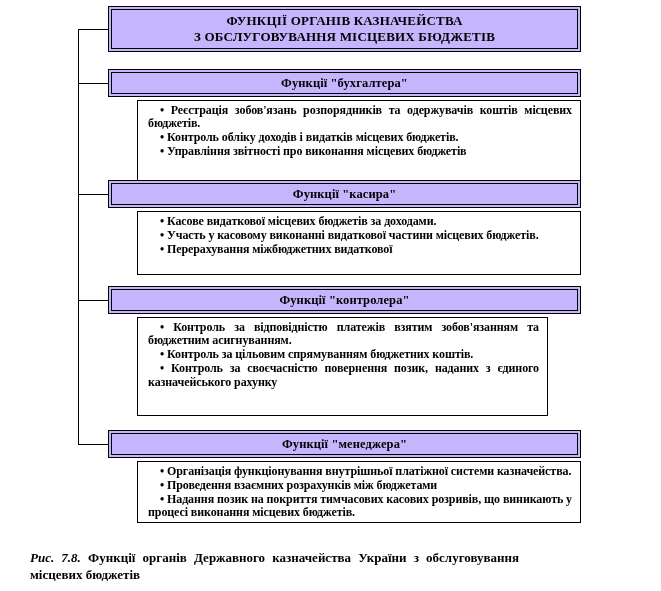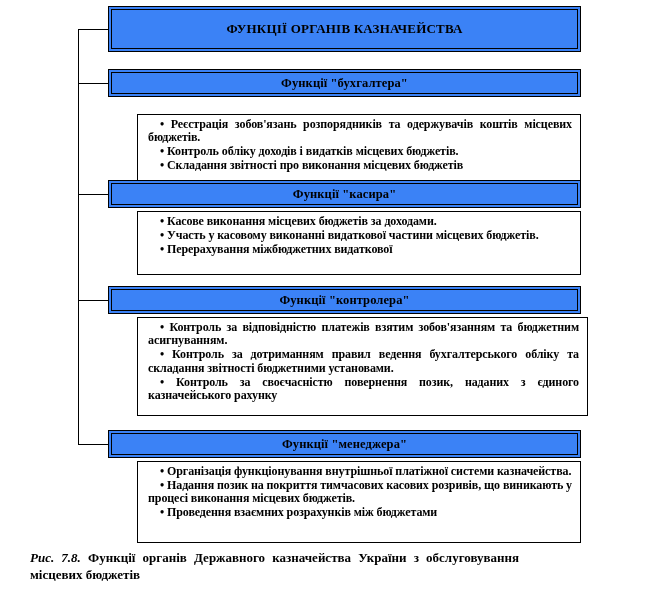--- a/index.html
+++ b/index.html
@@ -35,21 +35,21 @@
     font-weight: bold;
     font-size: 13px;
     line-height: 16px;
     text-align: center;
     letter-spacing: 0.2px;
   }
 
   .head-box {
     position: absolute;
     border: 1px solid #000;
-    background: #3b82f6;
+    background: #c4b5fd;
     box-sizing: border-box;
     display: flex;
     align-items: center;
     justify-content: center;
   }
   .head-box .inner {
     border: 1px solid #000;
     position: absolute;
     left: 2px;
     top: 2px;
@@ -106,80 +106,81 @@
 </style>
 </head>
 <body>
 
 <div id="diagram">
 
   <div class="head-box" style="left:108px; top:6px; width:473px; height:46px;">
     <div class="inner">
       <div class="root-title">
         <div>ФУНКЦІЇ ОРГАНІВ КАЗНАЧЕЙСТВА</div>
+        <div>З ОБСЛУГОВУВАННЯ МІСЦЕВИХ БЮДЖЕТІВ</div>
       </div>
     </div>
   </div>
 
   <div class="connector" style="left:78px; top:29px; width:1px; height:415px;"></div>
   <div class="connector" style="left:78px; top:29px; width:31px; height:1px;"></div>
 
   <div class="connector" style="left:78px; top:83px; width:31px; height:1px;"></div>
   <div class="head-box" style="left:108px; top:69px; width:473px; height:28px;">
     <div class="inner">
       <div class="title">Функції "бухгалтера"</div>
     </div>
   </div>
-  <div class="body-box" style="left:137px; top:100px; width:444px; height:86px;margin-top:14px;">
+  <div class="body-box" style="left:137px; top:100px; width:444px; height:86px;">
     <ul>
       <li>• Реєстрація зобов'язань розпорядників та одержувачів коштів місцевих бюджетів.</li>
       <li>• Контроль обліку доходів і видатків місцевих бюджетів.</li>
-      <li>• Складання звітності про виконання місцевих бюджетів</li>
+      <li>• Управління звітності про виконання місцевих бюджетів</li>
     </ul>
   </div>
 
   <div class="connector" style="left:78px; top:194px; width:31px; height:1px;"></div>
   <div class="head-box" style="left:108px; top:180px; width:473px; height:28px;">
     <div class="inner">
       <div class="title">Функції "касира"</div>
     </div>
   </div>
   <div class="body-box" style="left:137px; top:211px; width:444px; height:64px;">
     <ul>
-      <li>• Касове виконання місцевих бюджетів за доходами.</li>
+      <li>• Касове видаткової місцевих бюджетів за доходами.</li>
       <li>• Участь у касовому виконанні видаткової частини місцевих бюджетів.</li>
       <li>• Перерахування міжбюджетних видаткової</li>
     </ul>
   </div>
 
   <div class="connector" style="left:78px; top:300px; width:31px; height:1px;"></div>
   <div class="head-box" style="left:108px; top:286px; width:473px; height:28px;">
     <div class="inner">
       <div class="title">Функції "контролера"</div>
     </div>
   </div>
-  <div class="body-box" style="left:137px; top:317px; width:451px; height:99px;">
+  <div class="body-box" style="left:137px; top:317px; width:411px; height:99px;">
     <ul>
       <li>• Контроль за відповідністю платежів взятим зобов'язанням та бюджетним асигнуванням.</li>
-      <li>• Контроль за дотриманням правил ведення бухгалтерського обліку та складання звітності бюджетними установами.</li>
+      <li>• Контроль за цільовим спрямуванням бюджетних коштів.</li>
       <li>• Контроль за своєчасністю повернення позик, наданих з єдиного казначейського рахунку</li>
     </ul>
   </div>
 
   <div class="connector" style="left:78px; top:444px; width:31px; height:1px;"></div>
   <div class="head-box" style="left:108px; top:430px; width:473px; height:28px;">
     <div class="inner">
       <div class="title">Функції "менеджера"</div>
     </div>
   </div>
-  <div class="body-box" style="left:137px; top:461px; width:444px; height:82px;">
+  <div class="body-box" style="left:137px; top:461px; width:444px; height:62px;">
     <ul>
       <li>• Організація функціонування внутрішньої платіжної системи казначейства.</li>
+      <li>• Проведення взаємних розрахунків між бюджетами</li>
       <li>• Надання позик на покриття тимчасових касових розривів, що виникають у процесі виконання місцевих бюджетів.</li>
-      <li>• Проведення взаємних розрахунків між бюджетами</li>
     </ul>
   </div>
 
 </div>
 
 <div id="caption">
   <span class="fig">Рис. 7.8.</span>
   <span>Функції органів Державного казначейства України з обслуговування місцевих бюджетів</span>
 </div>
 

